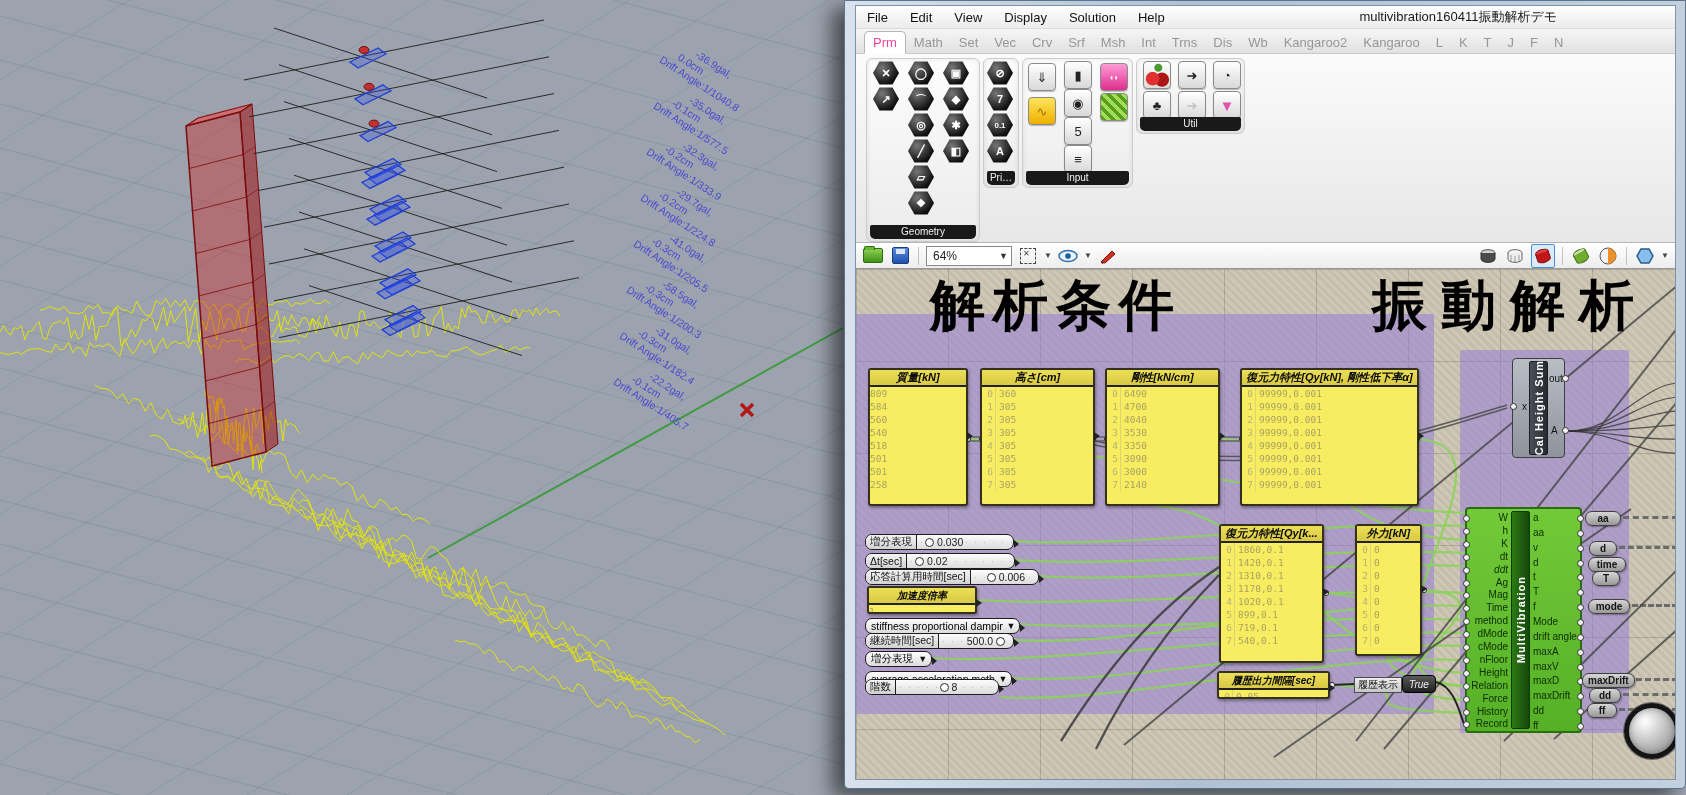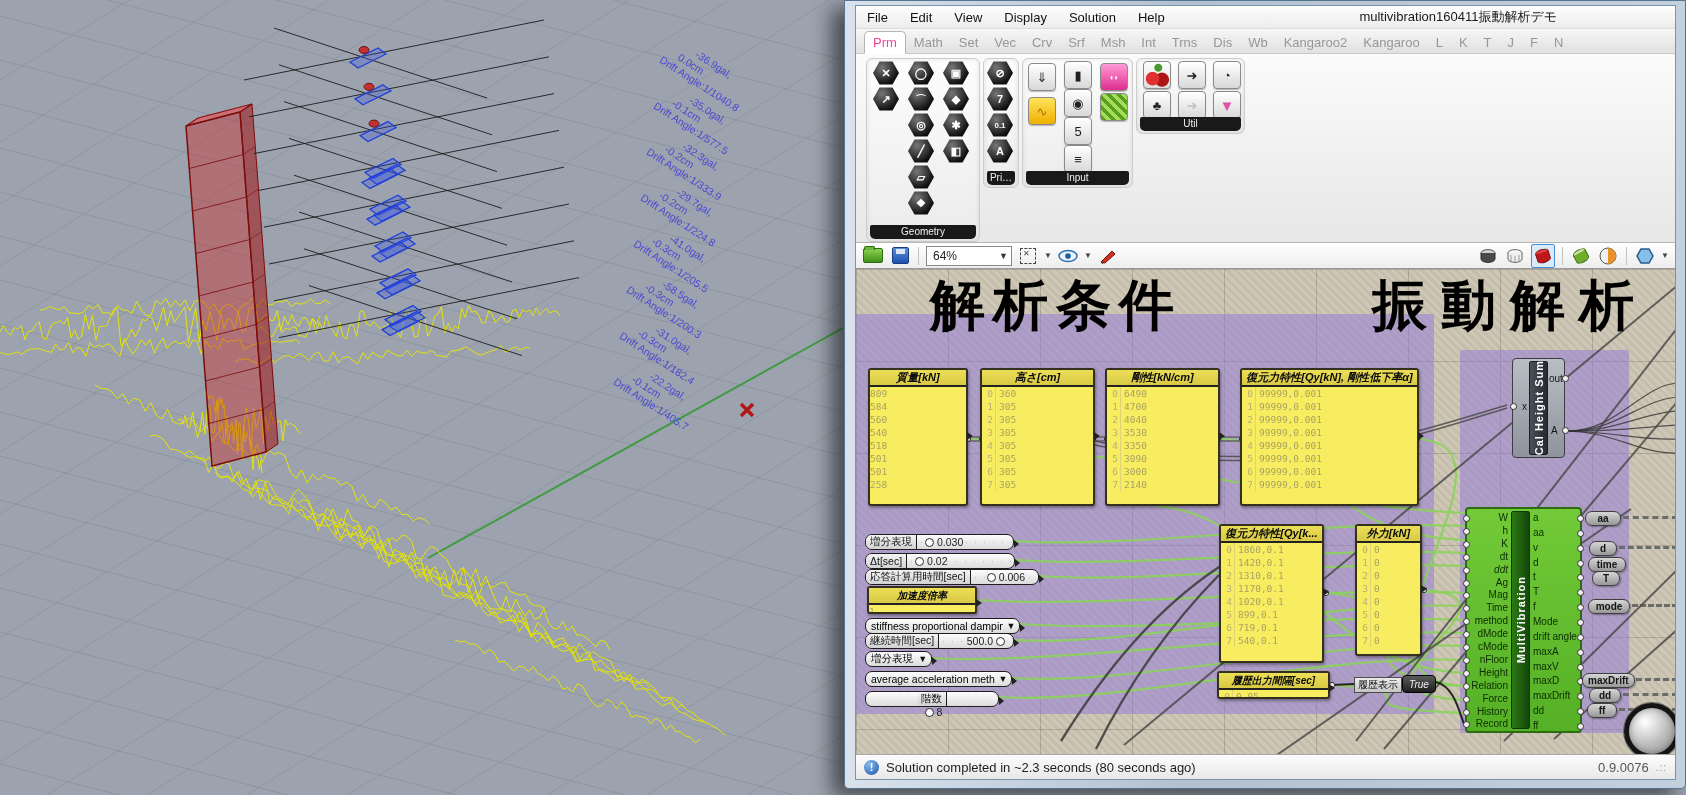--- a/index.html
+++ b/index.html
@@ -755,21 +755,21 @@
               </span>
             </div>
             <div class="drop" style="left: 9px; top: 382px; width: 65px;">
               <span style="padding: 12px 5px; white-space: nowrap; overflow: hidden;">増分表現</span>
               <span class="dd-caret"></span>
             </div>
             <div class="drop" style="left: 9px; top: 402px; width: 145px;">
               <span style="padding: 0px 5px; white-space: nowrap; overflow: hidden;">average acceleration method</span>
               <span class="dd-caret"></span>
             </div>
-            <div class="slider" style="left: 9px; top: 422px; width: 132px; flex-direction: column;">
+            <div class="slider" style="left: 9px; top: 410px; width: 132px;">
               <span class="sl-lb">階数</span>
               <span class="sl-tr mid">
                 <span class="gr"></span>
                 <span>8</span>
               </span>
             </div>
             <div class="lbbox" style="left: 498px; top: 408px; width: 46px; height: 14px;">履歴表示</div>
             <div class="truebtn" style="left: 546px; top: 406px; width: 32px; height: 16px;">True</div>
             <div class="chs" style="left: 656px; top: 89px; width: 53px; height: 100px;">
               <div class="vbar">
@@ -862,22 +862,16 @@
             <div class="cap" style="left: 726px; top: 404px; min-width: 40px;">maxDrift</div>
             <div class="dashline" style="left: 780px; top: 409px; width: 42px;"></div>
             <div class="cap" style="left: 733px; top: 419px; min-width: 20px;">dd</div>
             <div class="dashline" style="left: 767px; top: 424px; width: 55px;"></div>
             <div class="cap" style="left: 731px; top: 434px; min-width: 18px;">ff</div>
             <div class="dashline" style="left: 763px; top: 439px; width: 59px;"></div>
           </div>
         <div class="navball" style="left:768px;top:434px;"></div>
       </div>
 
-      <div class="statusbar">
-        <span class="sicon"></span>
-        <span>Solution completed in ~2.3 seconds (80 seconds ago)</span>
-        <span class="version">0.9.0076</span>
-        <span class="szgrip"></span>
-      </div>
 
     </div>
   </div>
 </div>
 
 </body></html>

